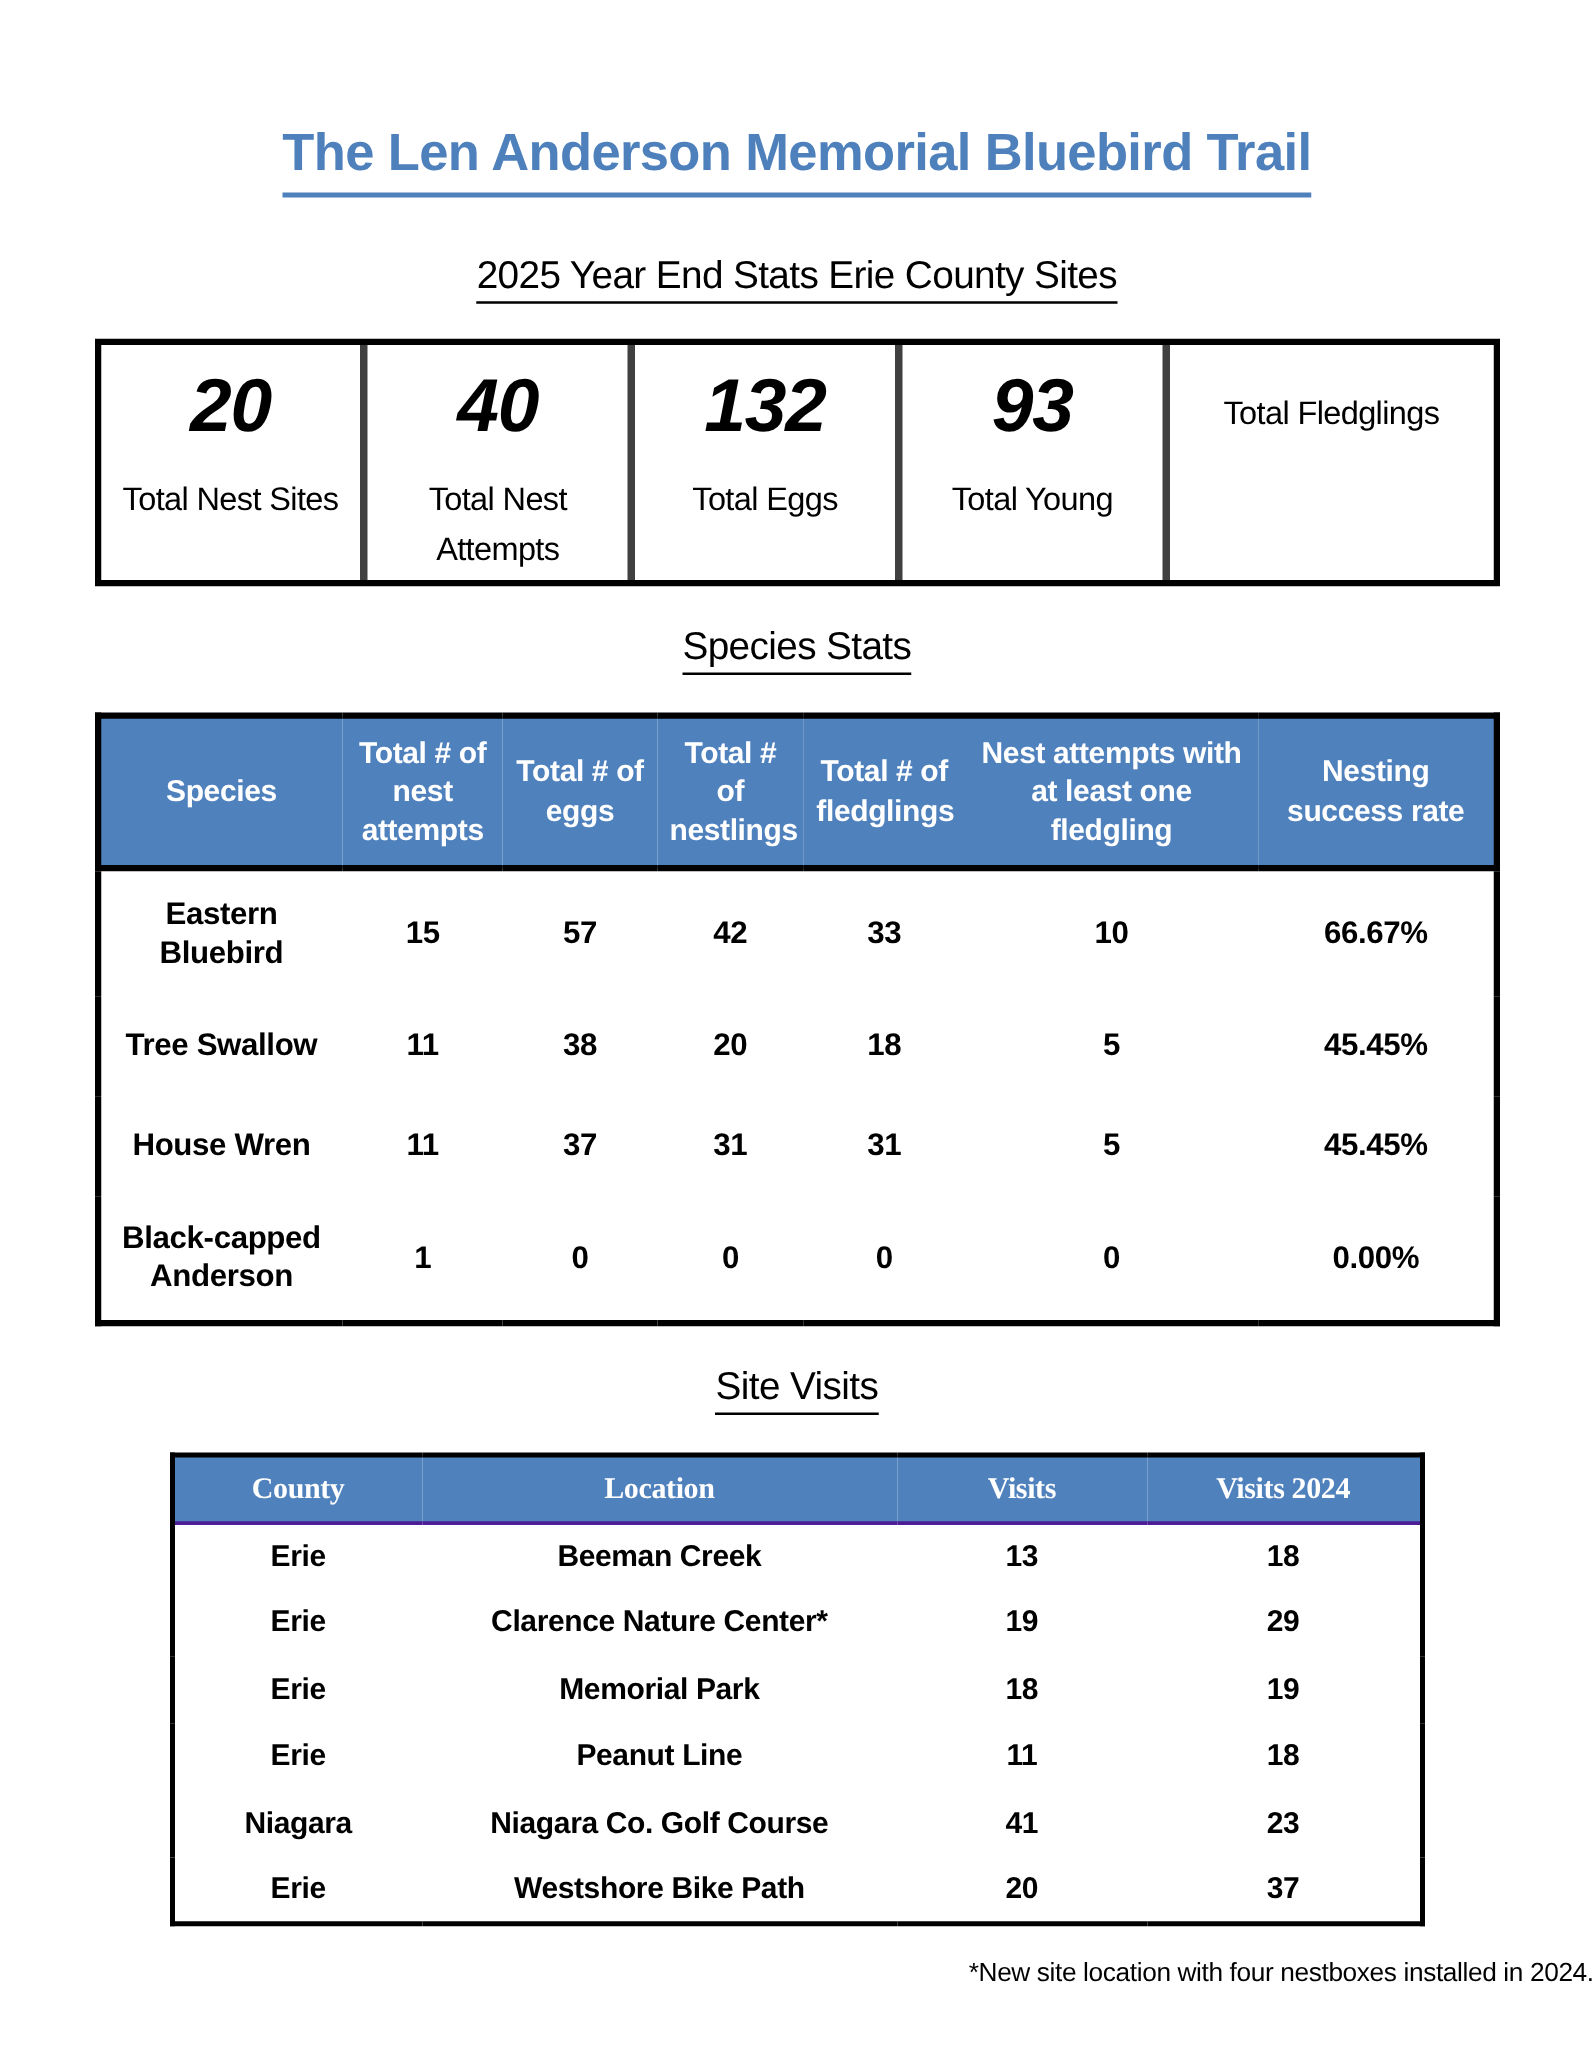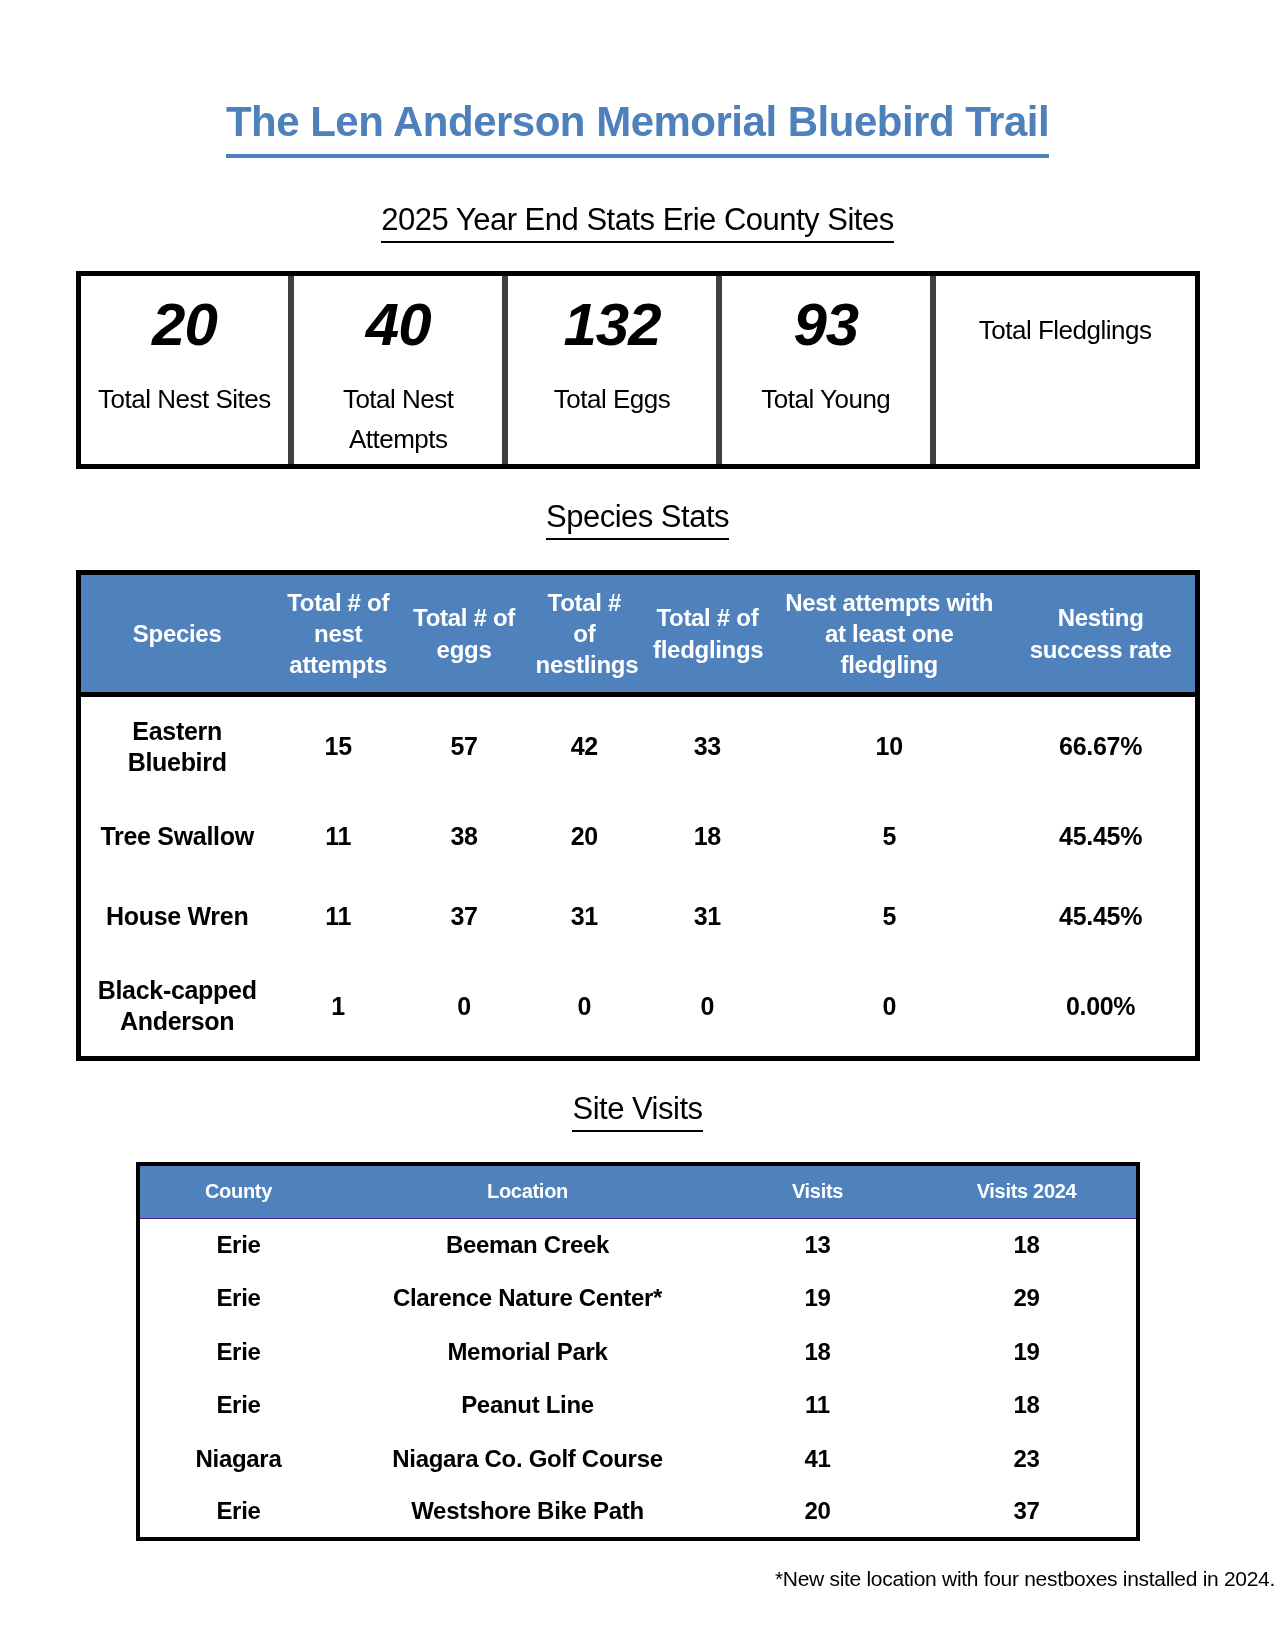--- a/index.html
+++ b/index.html
@@ -118,23 +118,24 @@
   .species-table tr.hsp td.species-name { font-style: italic; }
   .species-section-wrap { margin-bottom: 30px; }
 
   
   .visits-table {
     width: 1004px;
     border: 4px solid #000000;
   }
   .visits-table thead tr { height: 54px; }
   .visits-table th {
-    font-size: 20px;
+    font-size: 24px;
     padding: 4px 8px;
-    border-bottom: 1px solid #4c1d95;
+    border-bottom: 3px solid #4c1d95;
+    font-family: Liberation Serif, serif;
   }
   .visits-table tbody tr { height: 53.5px; }
   .visits-table td {
     font-size: 24px;
     padding: 2px 8px;
   }
 
   .footnote {
     text-align: right;
     font-size: 21px;

